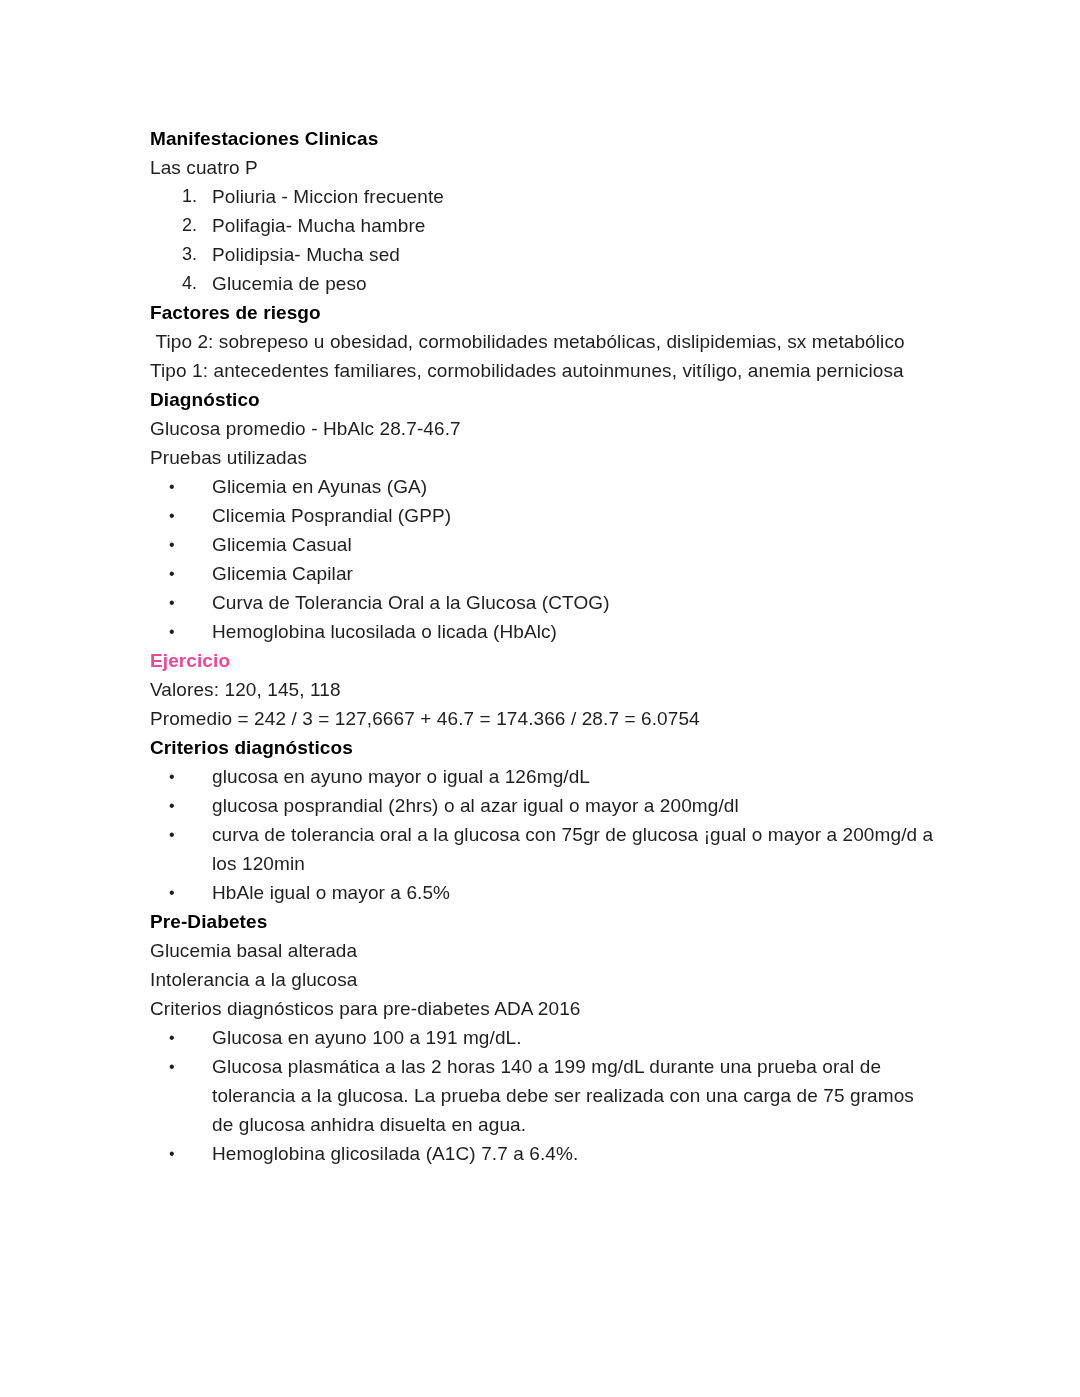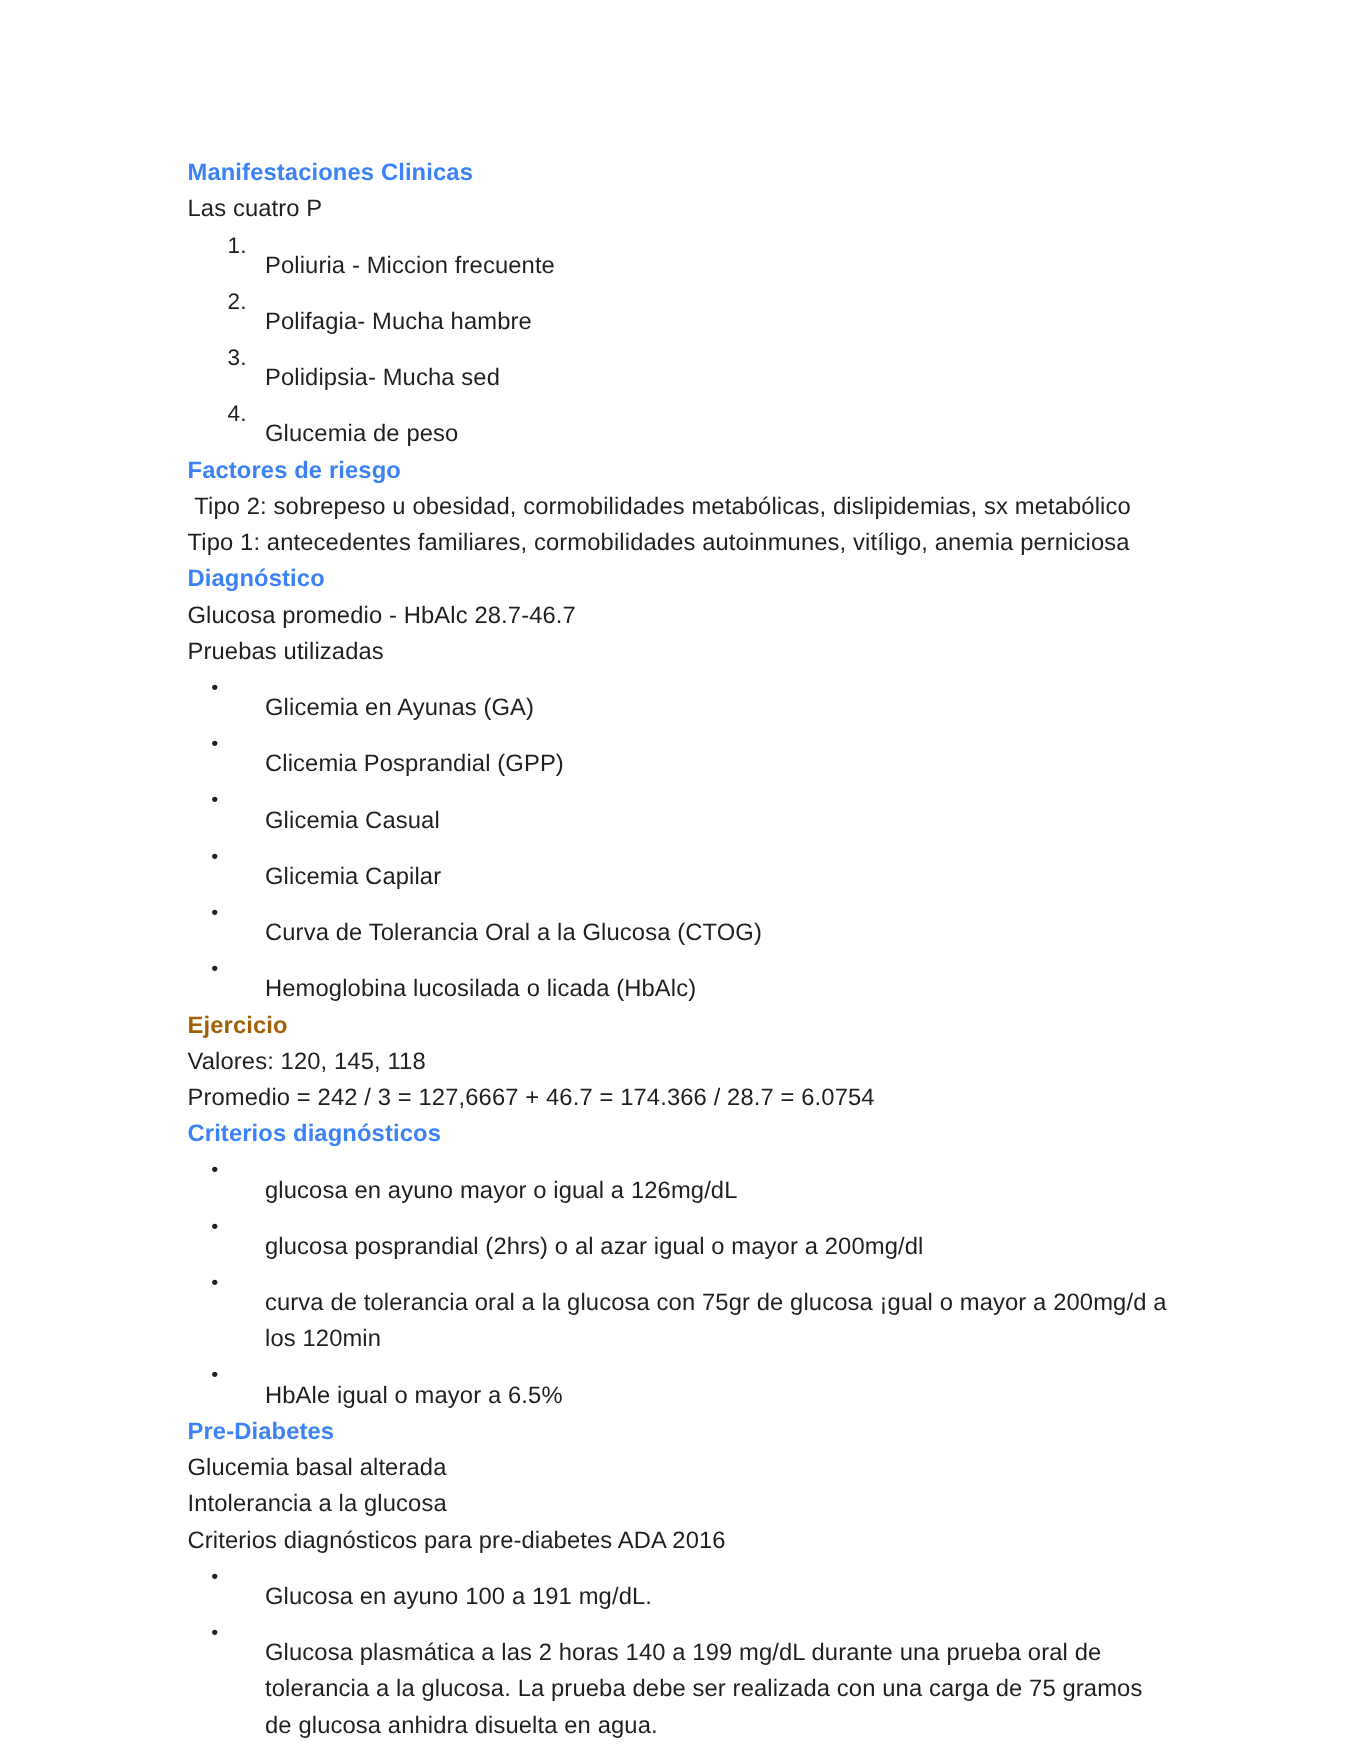--- a/index.html
+++ b/index.html
@@ -23,21 +23,21 @@
     width: 788px;
     font-size: 19px;
     line-height: 29px;
     letter-spacing: 0.1px;
   }
   .line {
     white-space: pre-wrap;
   }
   .heading {
     font-weight: 700;
-    color: #3b82f6;
+    color: #000000;
   }
   .heading.accent {
     
   }
   .item {
     display: flex;
     align-items: flex-start;
   }
   .marker {
     flex: 0 0 62px;
@@ -46,21 +46,20 @@
   .marker.num {
     padding-left: 32px;
     font-size: 18px;
   }
   .marker.bullet {
     padding-left: 19px;
     font-size: 16px;
   }
   .item-text {
     flex: 1 1 auto;
-    margin-top: 16px;
   }
 </style>
 </head>
 <body>
 
 <div class="page">
   <div class="content" id="doc-content" style="color: rgb(31, 31, 31);">
       <div class="line heading">Manifestaciones Clinicas</div>
       <div class="line para">Las cuatro P</div>
       <div class="line item"><span class="marker num">1.</span><span class="item-text">Poliuria - Miccion frecuente</span></div>
@@ -72,21 +71,21 @@
       <div class="line para">Tipo 1: antecedentes familiares, cormobilidades autoinmunes, vitíligo, anemia perniciosa</div>
       <div class="line heading">Diagnóstico</div>
       <div class="line para">Glucosa promedio - HbAlc 28.7-46.7</div>
       <div class="line para">Pruebas utilizadas</div>
       <div class="line item"><span class="marker bullet">•</span><span class="item-text">Glicemia en Ayunas (GA)</span></div>
       <div class="line item"><span class="marker bullet">•</span><span class="item-text">Clicemia Posprandial (GPP)</span></div>
       <div class="line item"><span class="marker bullet">•</span><span class="item-text">Glicemia Casual</span></div>
       <div class="line item"><span class="marker bullet">•</span><span class="item-text">Glicemia Capilar</span></div>
       <div class="line item"><span class="marker bullet">•</span><span class="item-text">Curva de Tolerancia Oral a la Glucosa (CTOG)</span></div>
       <div class="line item"><span class="marker bullet">•</span><span class="item-text">Hemoglobina lucosilada o licada (HbAlc)</span></div>
-      <div class="line heading accent" style="color: #a16207;">Ejercicio</div>
+      <div class="line heading accent" style="color: #ec4899;">Ejercicio</div>
       <div class="line para">Valores: 120, 145, 118</div>
       <div class="line para">Promedio = 242 / 3 = 127,6667 + 46.7 = 174.366 / 28.7 = 6.0754</div>
       <div class="line heading">Criterios diagnósticos</div>
       <div class="line item"><span class="marker bullet">•</span><span class="item-text">glucosa en ayuno mayor o igual a 126mg/dL</span></div>
       <div class="line item"><span class="marker bullet">•</span><span class="item-text">glucosa posprandial (2hrs) o al azar igual o mayor a 200mg/dl</span></div>
       <div class="line item"><span class="marker bullet">•</span><span class="item-text">curva de tolerancia oral a la glucosa con 75gr de glucosa ¡gual o mayor a 200mg/d a los 120min</span></div>
       <div class="line item"><span class="marker bullet">•</span><span class="item-text">HbAle igual o mayor a 6.5%</span></div>
       <div class="line heading">Pre-Diabetes</div>
       <div class="line para">Glucemia basal alterada</div>
       <div class="line para">Intolerancia a la glucosa</div>

